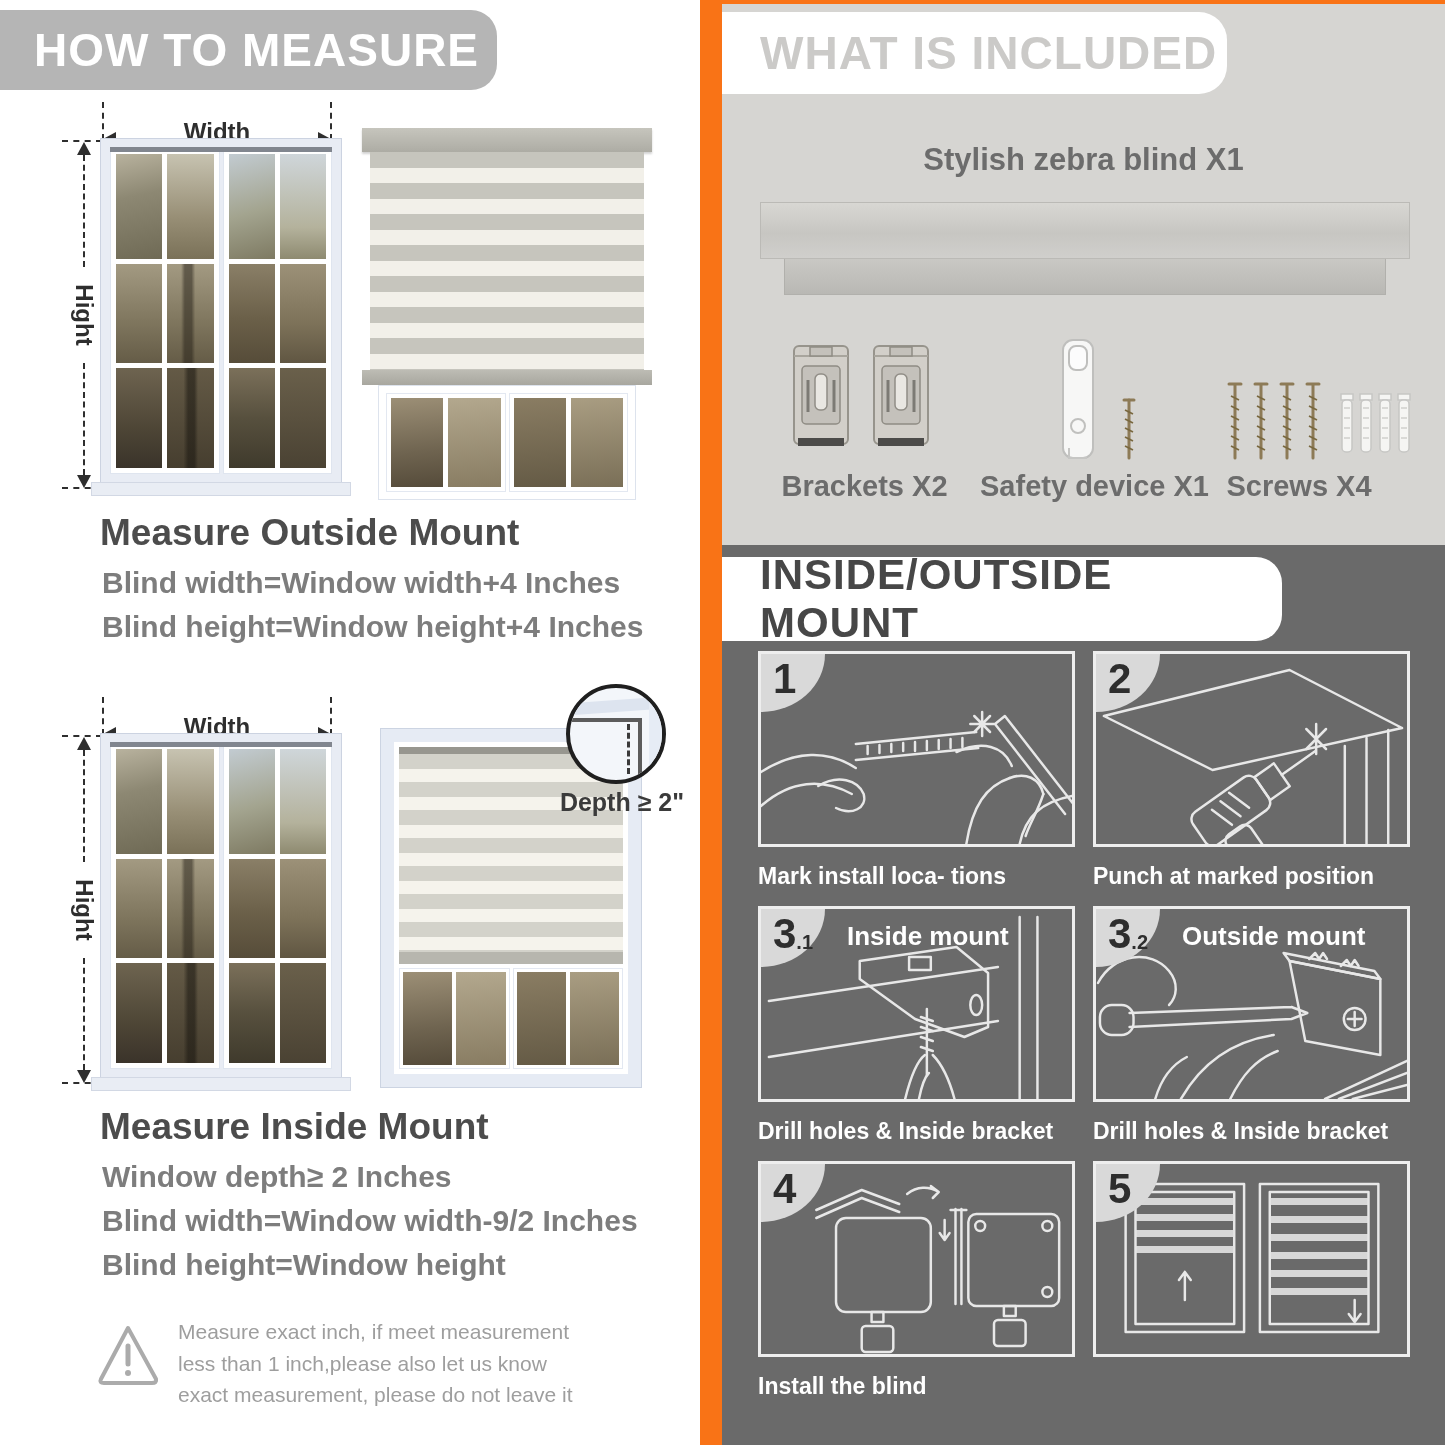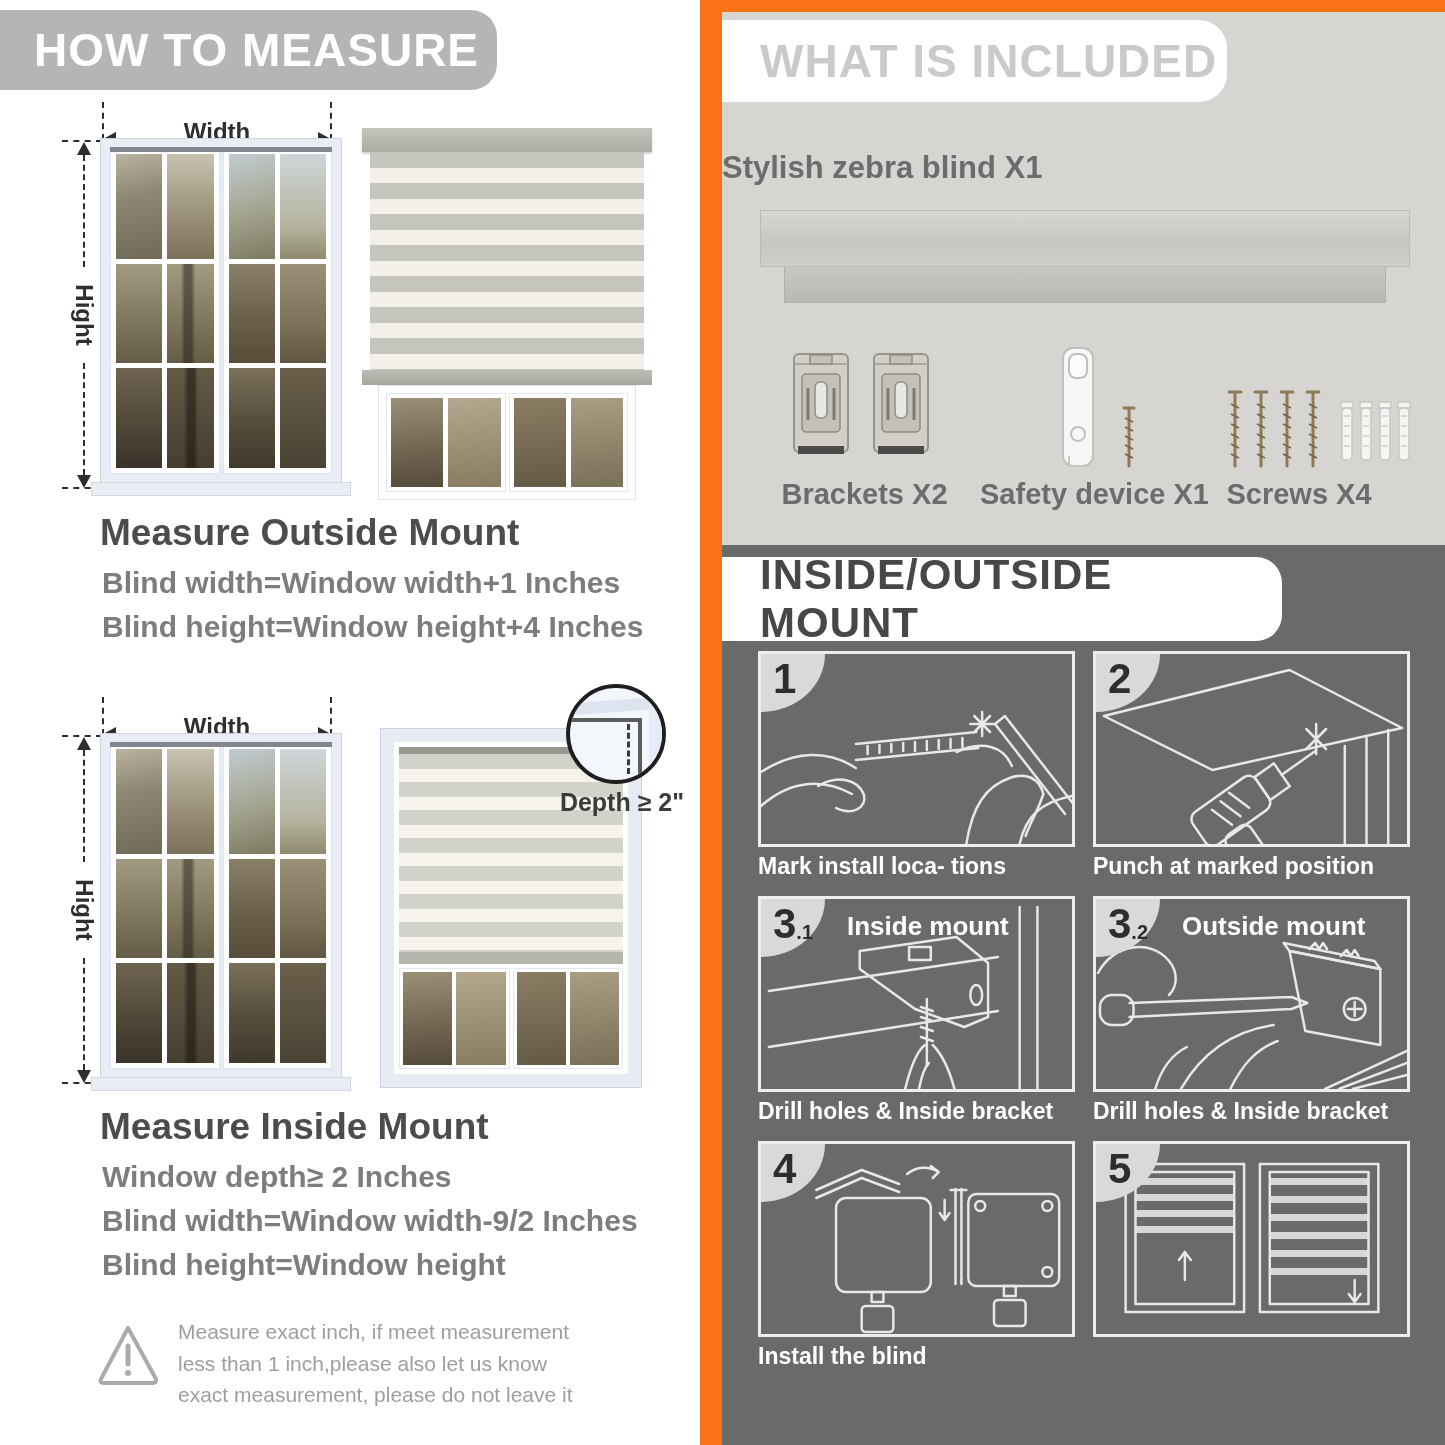--- a/index.html
+++ b/index.html
@@ -92,25 +92,25 @@
   .mag .m-dv{position:absolute;top:30px;right:20px;width:4px;bottom:0;background:#5c5c5c;}
   .mag .m-dash{position:absolute;top:36px;right:32px;bottom:6px;width:0;border-left:3px dashed #3a3a3a;}
   .depth{position:absolute;left:537px;top:788px;width:170px;text-align:center;
          font-size:25px;font-weight:bold;color:#3b3b3b;}
 
   
   .warn-ic{position:absolute;left:95px;top:1322px;}
   .warn-tx{position:absolute;left:178px;top:1316px;width:400px;font-size:21px;color:#9e9e9e;line-height:1.5;}
 
   
-  .rt{position:absolute;left:722px;top:12px;width:723px;height:545px;background:#d6d5d2;}
+  .rt{position:absolute;left:722px;top:4px;width:723px;height:545px;background:#d6d5d2;}
   .rt-header{position:absolute;left:0;top:8px;width:505px;height:82px;background:#fff;
              border-radius:0 28px 28px 0;display:flex;align-items:center;padding-left:38px;box-sizing:border-box;
              color:#cbcac8;font-size:46px;font-weight:bold;letter-spacing:1px;}
-  .prod-label{position:absolute;left:0;top:138px;width:100%;text-align:left;
+  .prod-label{position:absolute;left:0;top:138px;width:100%;text-align:center;
               font-size:31px;font-weight:bold;color:#6c6c6c;}
   .hr1{position:absolute;left:38px;top:198px;width:650px;height:57px;
        background:linear-gradient(180deg,#d8d7d3,#c7c6c2 55%,#d0cfcc);border:1px solid #bbbab6;box-sizing:border-box;}
   .hr2{position:absolute;left:62px;top:255px;width:602px;height:36px;
        background:linear-gradient(180deg,#c9c8c4,#b9b8b4);border:1px solid #b1b0ac;border-top:none;box-sizing:border-box;}
   .inc-item{position:absolute;display:flex;align-items:flex-end;}
   .inc-label{position:absolute;top:466px;text-align:center;font-size:29px;font-weight:bold;color:#6c6c6c;white-space:nowrap;}
 
   
   .rb{position:absolute;left:722px;top:545px;width:723px;height:900px;background:#6a6a6a;padding-left:8px;}
@@ -122,21 +122,21 @@
   .panel{height:190px;border:3px solid #eeeeee;position:relative;overflow:hidden;box-sizing:content-box;}
   .art{position:absolute;inset:0;width:100%;height:100%;}
   .art path,.art line,.art rect,.art circle,.art ellipse,.art polygon{
       fill:none;stroke:#e8e8e8;stroke-width:2.5;stroke-linecap:round;stroke-linejoin:round;}
   .art .fillbar{fill:#e3e3e3;stroke:none;opacity:.9;}
   .badge{position:absolute;top:0;left:0;width:64px;height:58px;background:#d9d9d9;
          border-radius:0 0 100% 0;display:flex;padding:2px 0 0 12px;box-sizing:border-box;color:#2e2e2e;}
   .bn{font-size:42px;font-weight:bold;line-height:1.1;}
   .bs{font-size:20px;font-weight:bold;margin-top:20px;}
   .ptitle{position:absolute;top:12px;left:86px;color:#fff;font-size:26px;font-weight:bold;}
-  .caption{margin-top:6px;color:#fff;font-size:23px;font-weight:bold;white-space:nowrap;}
+  .caption{margin-top:16px;color:#fff;font-size:23px;font-weight:bold;white-space:nowrap;}
 
   
   .prodsvg .metal{fill:#d2cfc9;stroke:#97948c;stroke-width:2;}
   .prodsvg .metal2{fill:#c4c1bb;stroke:#8f8c84;stroke-width:1.5;}
   .prodsvg .slot{fill:#e9e7e2;stroke:#908d86;stroke-width:1.5;}
   .prodsvg .dark{fill:#4c4b49;stroke:none;}
   .prodsvg .clear{fill:rgba(253,253,253,.85);stroke:#bfbfbd;stroke-width:2;}
   .prodsvg .screwline{stroke:#8d7b57;stroke-width:3;fill:none;stroke-linecap:round;}
   .prodsvg .thread{stroke:#79683f;stroke-width:1.8;fill:none;}
   .prodsvg .anchor{fill:rgba(250,250,249,.85);stroke:#c6c6c4;stroke-width:1.5;}
@@ -207,21 +207,21 @@
             <i class="pane gr"></i>
           </div>
         <div class="b1-cas">
             <i class="pane gs"></i>
             <i class="pane gt"></i>
           </div>
       </div>
     </div>
 
     <h2 class="sec" style="top:512px;">Measure Outside Mount</h2>
-    <div class="formula" style="top:566px;">Blind width=Window width+1 Inches</div>
+    <div class="formula" style="top:566px;">Blind width=Window width+4 Inches</div>
     <div class="formula" style="top:610px;">Blind height=Window height+4 Inches</div>
 
     <div class="harrow" style="left:103px;top:705px;width:228px;">
       <span class="ah-l"></span>
       <span class="hd"></span>
       <span class="lab">Width</span>
       <span class="hd"></span>
       <span class="ah-r"></span>
     </div>
     <div class="vtick" style="left:102px;top:697px;height:38px;"></div>

